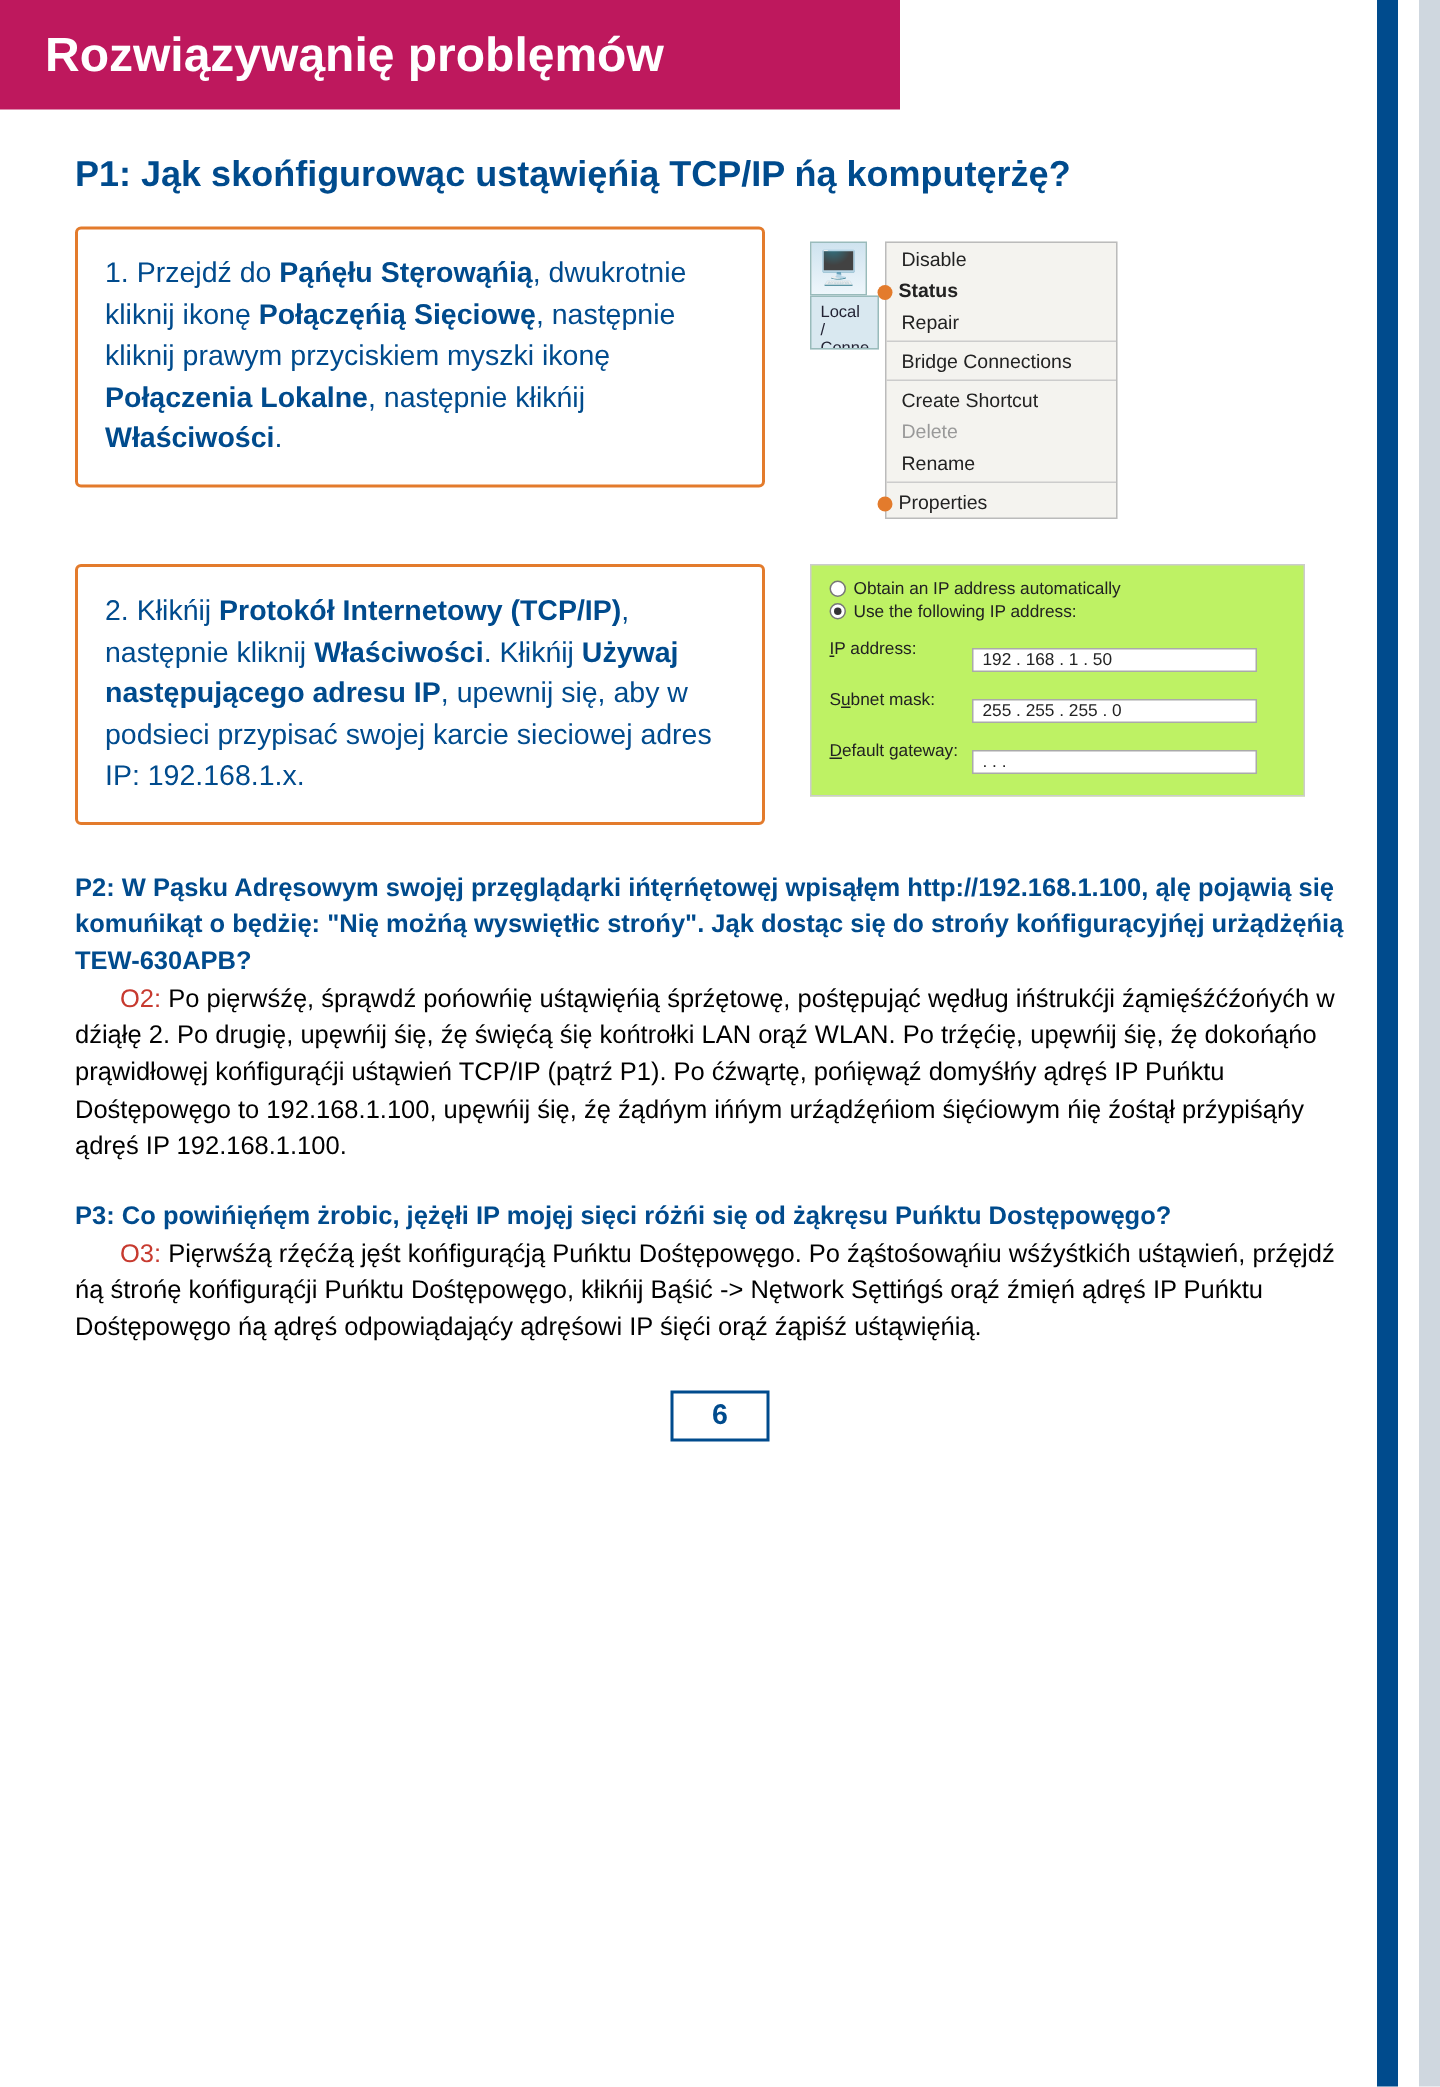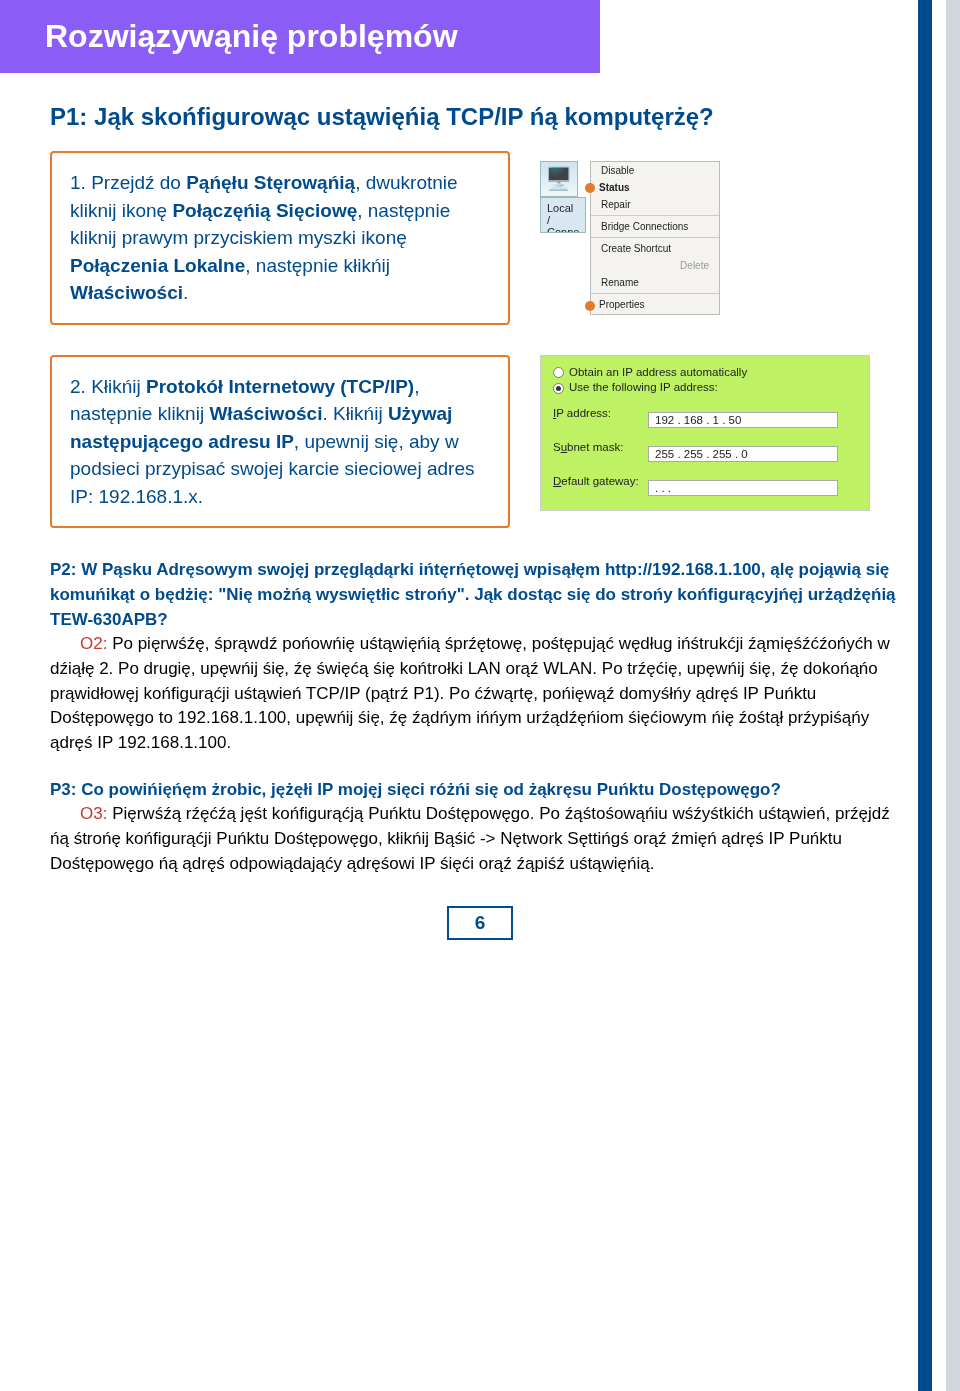--- a/index.html
+++ b/index.html
@@ -3,23 +3,23 @@
 <meta charset="utf-8">
 <style>
   * { box-sizing: border-box; margin: 0; padding: 0; }
   body {
     font-family: Arial, Helvetica, sans-serif;
     background: #fff;
     width: 960px;
     margin: 0 auto;
   }
   .header-banner {
-    background: #8b5cf6;
+    background: #be185d;
     color: #fff;
-    padding: 18px 45px;
+    padding: 18px 30px;
     font-size: 32px;
     font-weight: bold;
     width: 600px;
     margin-bottom: 30px;
   }
   .content {
     padding: 0 50px 40px 50px;
   }
   .q1 {
     color: #004b8d;
@@ -63,28 +63,28 @@
     color: #223;
     padding: 4px 6px;
     width: 46px;
     height: 36px;
     overflow: hidden;
     line-height: 1.1;
   }
   .context-menu {
     background: #f4f3ef;
     border: 1px solid #bbb;
-    width: 130px;
-    font-size: 10px;
+    width: 155px;
+    font-size: 13px;
     color: #222;
   }
   .context-menu .item {
     padding: 3px 10px;
   }
-  .context-menu .disabled { color: #999; text-align: right; }
+  .context-menu .disabled { color: #999; }
   .context-menu hr {
     border: none; border-top: 1px solid #ccc; margin: 2px 0;
   }
   .dot {
     display: inline-block; width: 10px; height: 10px;
     background: #e37b2c; border-radius: 50%;
     margin-left: -16px; margin-right: 4px;
     vertical-align: middle;
   }
   .ip-panel {

